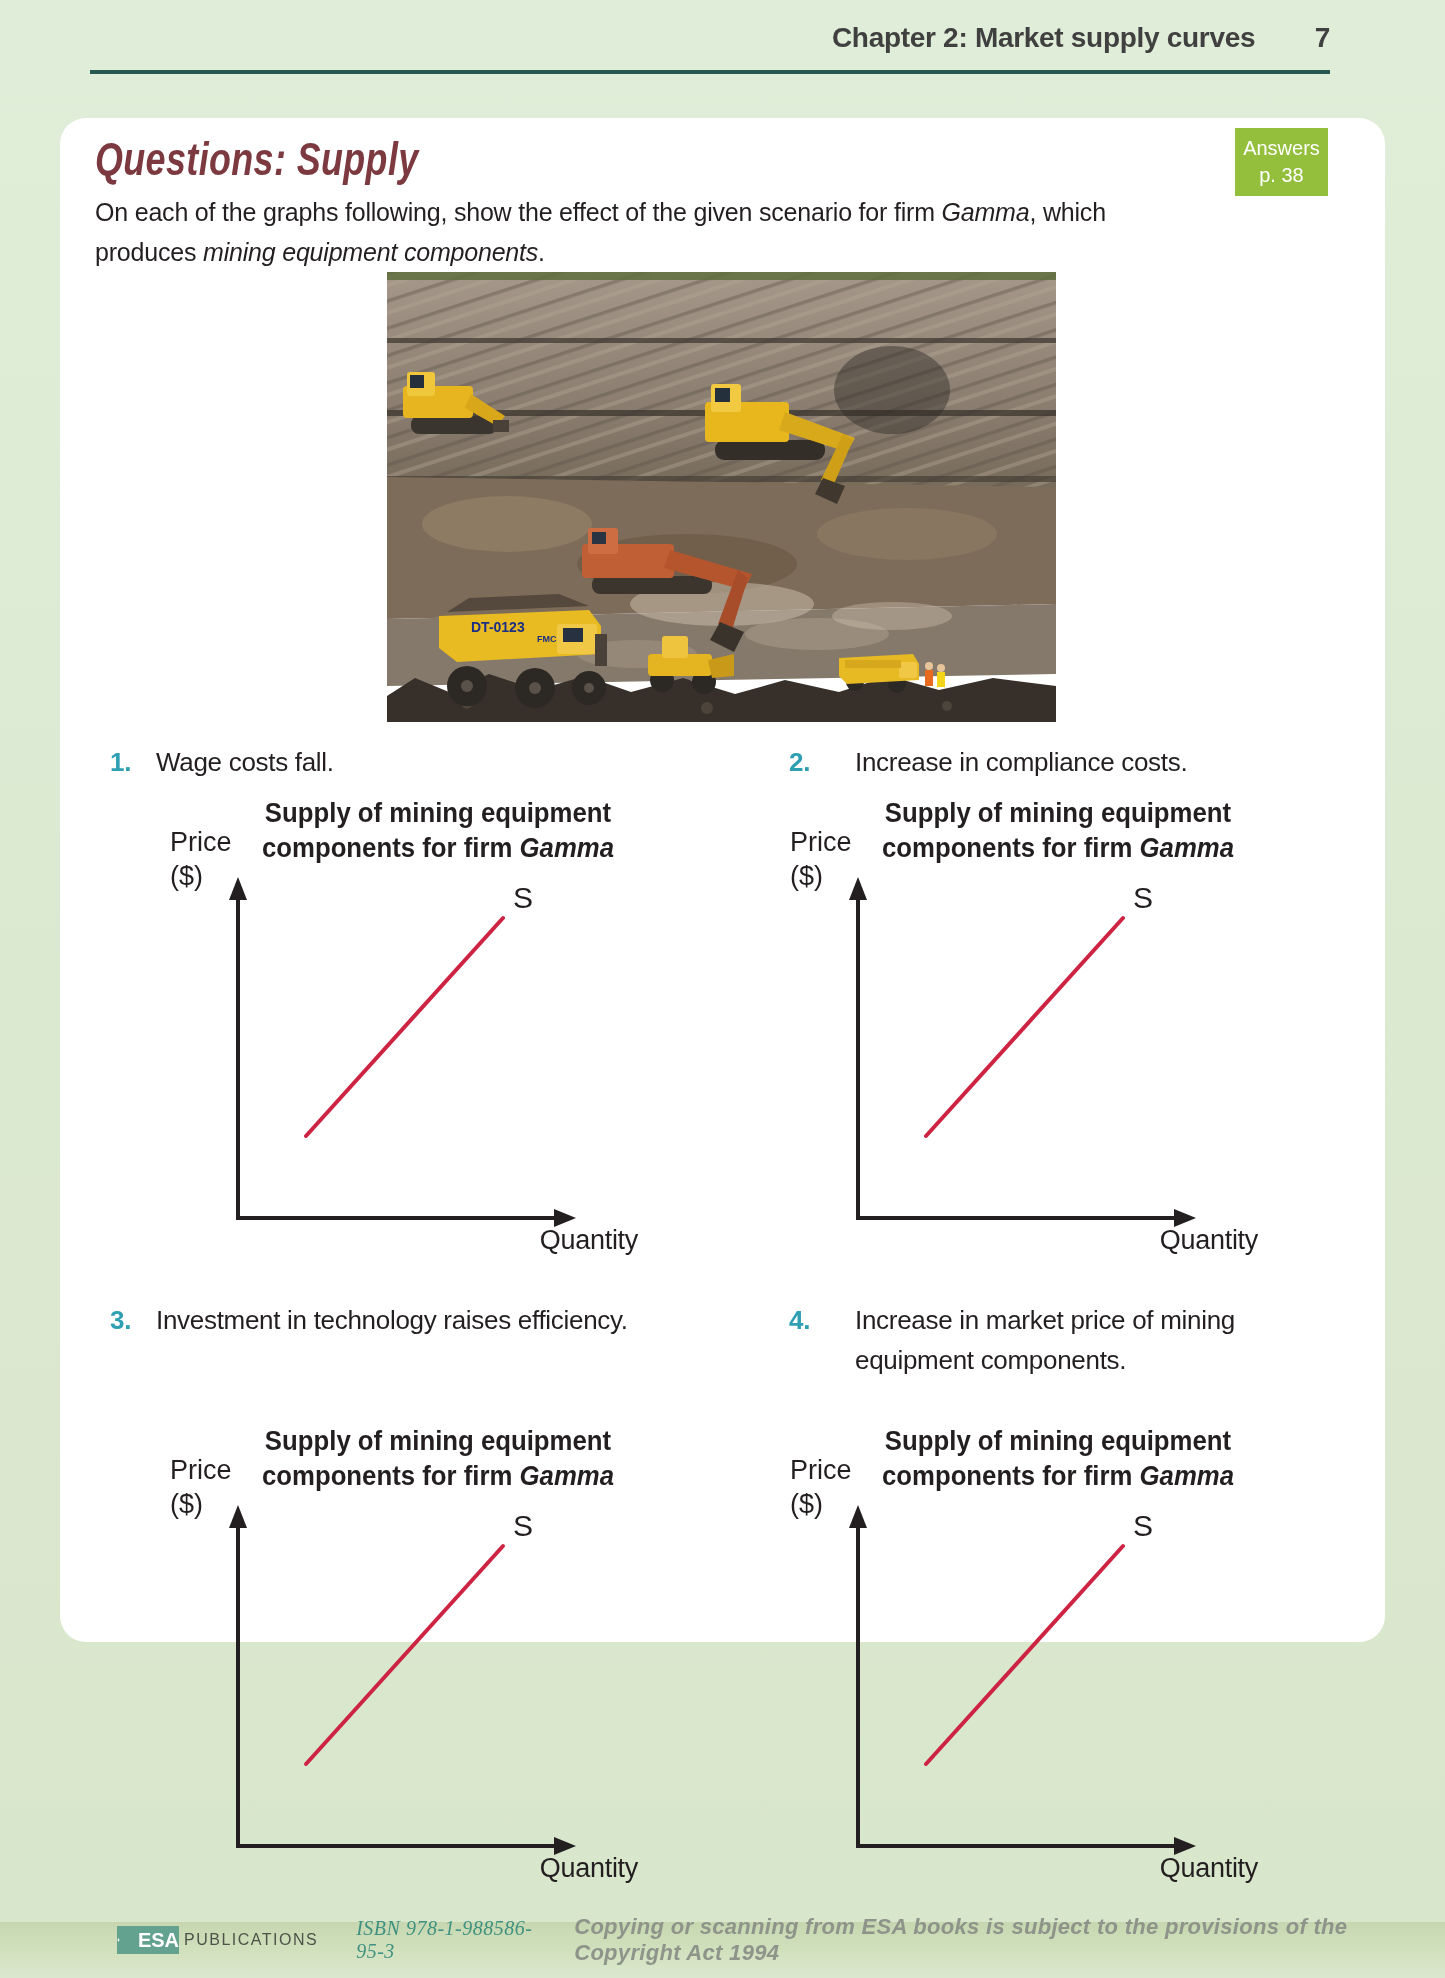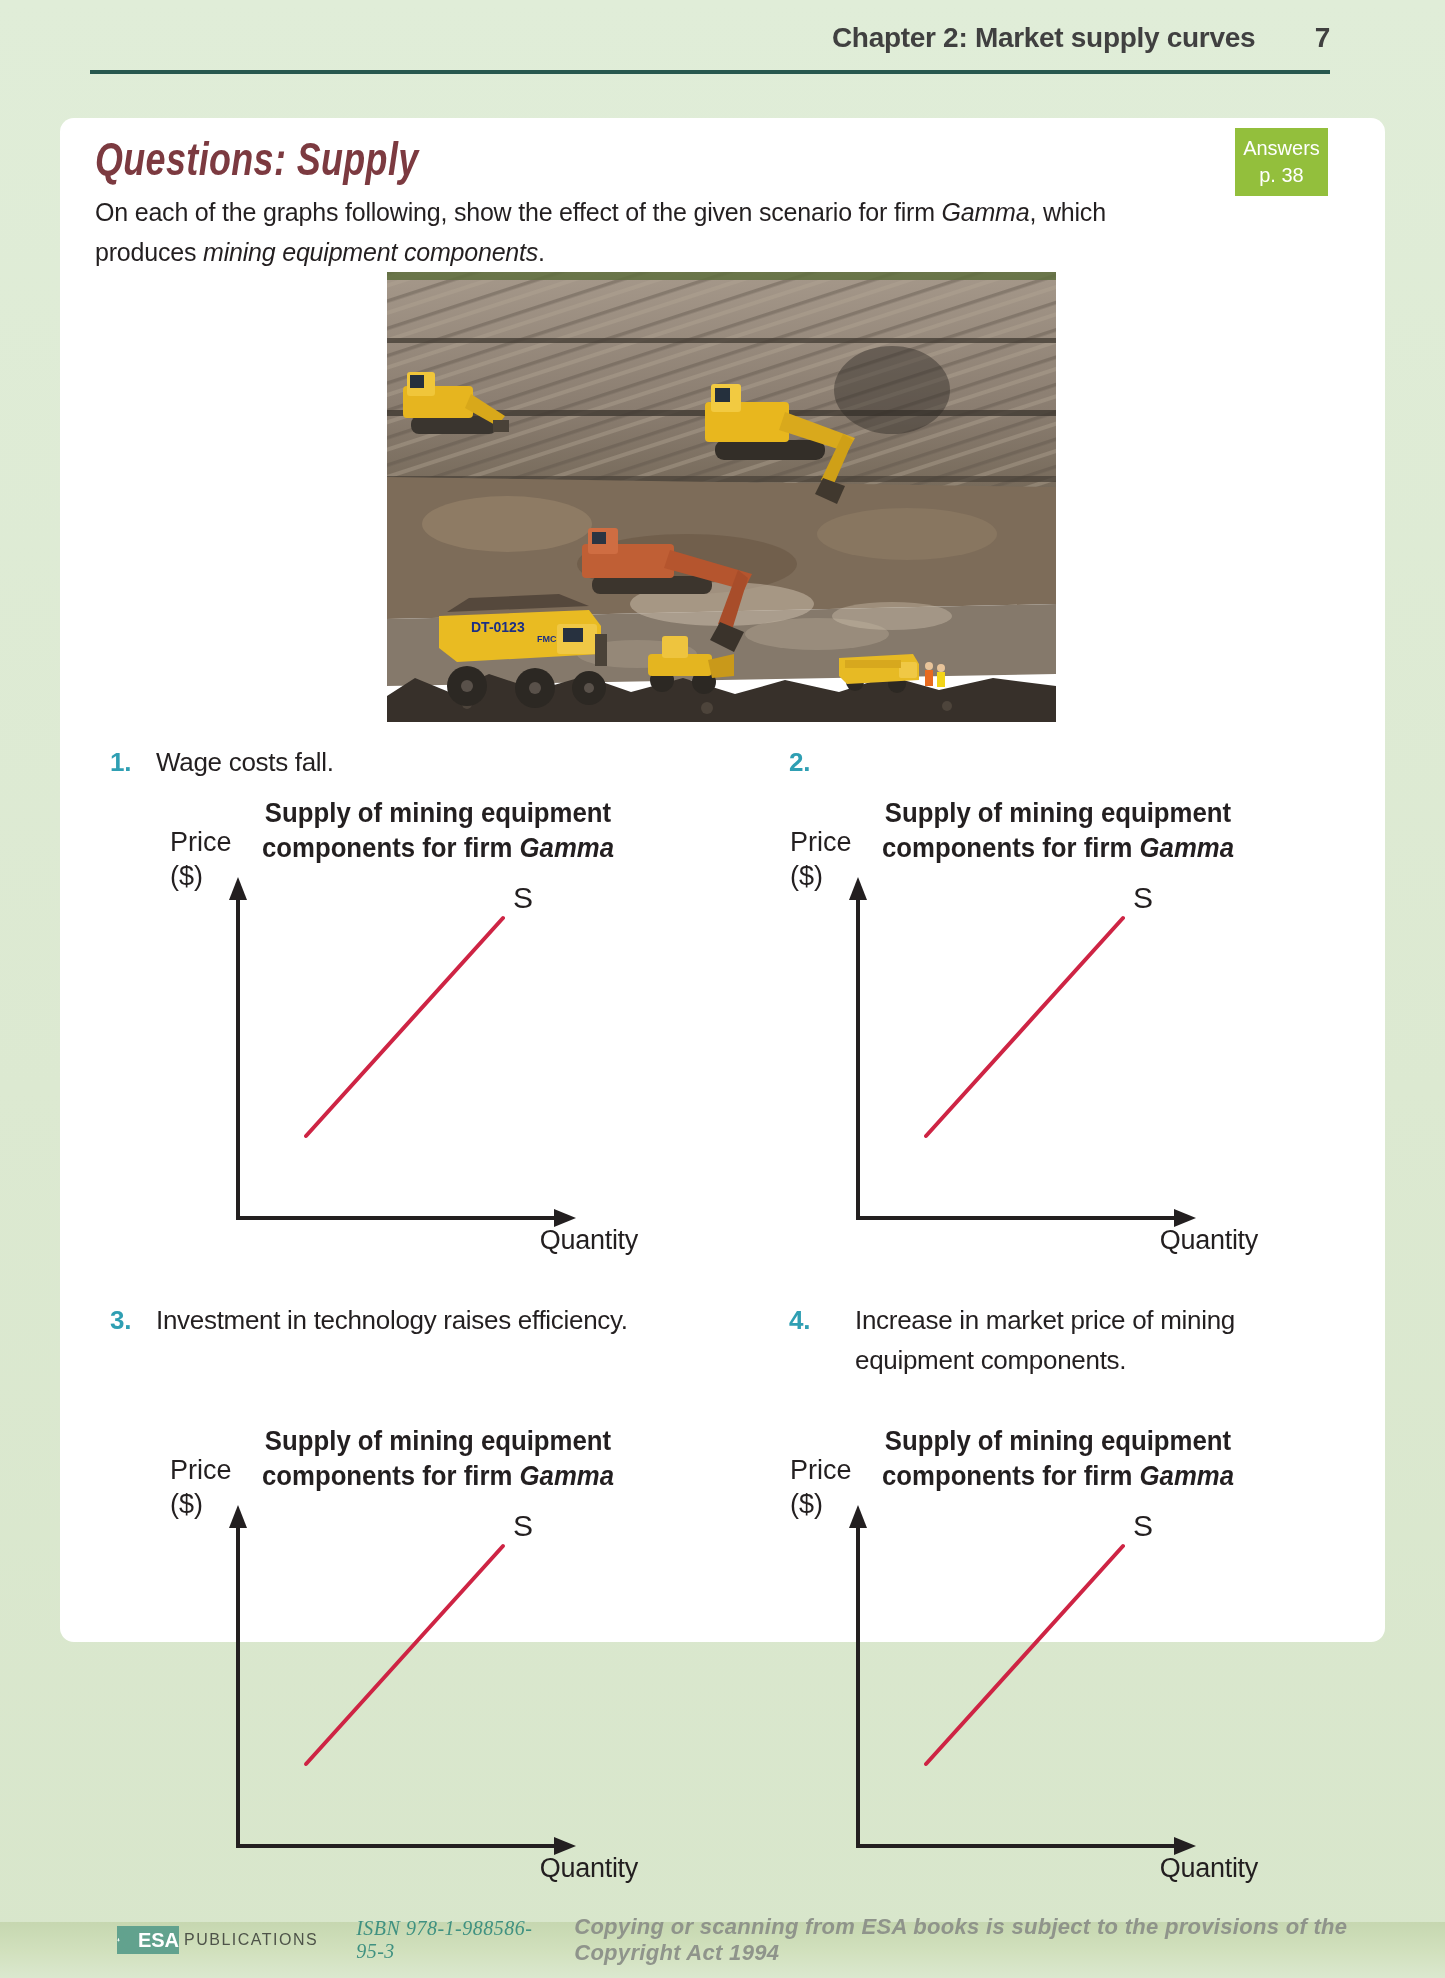--- a/index.html
+++ b/index.html
@@ -8,21 +8,21 @@
     font-family:"Liberation Sans",sans-serif;color:#231f20;
     background:linear-gradient(180deg,#e0edd8 0%,#dce9d1 55%,#d8e6cb 100%);
   }
   em{font-style:italic;}
   
   .chapter-header{position:absolute;top:22px;left:0;width:1330px;text-align:right;
     font-size:28px;font-weight:bold;color:#404040;letter-spacing:-0.3px;}
   .chapter-header .pgnum{display:inline-block;margin-left:52px;}
   .header-rule{position:absolute;left:90px;top:70px;width:1240px;height:4px;background:#28584f;}
   
-  .card{position:absolute;left:60px;top:118px;width:1325px;height:1524px;background:#ffffff;border-radius:14px;}
+  .card{position:absolute;left:60px;top:118px;width:1325px;height:1524px;background:#ffffff;border-radius:26px;}
   .qs-title{position:absolute;left:35px;top:14px;font-size:46px;font-weight:bold;font-style:italic;
     color:#7c3a40;transform:scaleX(.78);transform-origin:left top;white-space:nowrap;letter-spacing:.5px;}
   .badge{position:absolute;left:1175px;top:10px;width:93px;height:68px;background:#93bf3c;color:#ffffff;
     display:flex;flex-direction:column;justify-content:center;text-align:center;font-size:20px;line-height:27px;}
   .intro{position:absolute;left:35px;top:74px;width:1090px;font-size:25px;line-height:40px;letter-spacing:-0.2px;}
   
   .photo-wrap{position:absolute;left:327px;top:154px;width:669px;height:450px;}
   .photo-wrap svg{display:block;width:669px;height:450px;}
   
   .q-row{position:absolute;display:flex;font-size:26px;line-height:40px;letter-spacing:-0.3px;}
@@ -178,20 +178,21 @@
         </g>
       </svg>
     </div>
 
     <div class="q-row q1 qcol-l">
       <span class="q-num">1.</span>
       <span class="q-text nowrap">Wage costs fall.</span>
     </div>
     <div class="q-row q2 qcol-r">
       <span class="q-num">2.</span>
+      <span class="q-text nowrap">Increase in compliance costs.</span>
     </div>
     <div class="q-row q3 qcol-l">
       <span class="q-num">3.</span>
       <span class="q-text nowrap">Investment in technology raises efficiency.</span>
     </div>
     <div class="q-row q4 qcol-r">
       <span class="q-num">4.</span>
       <span class="q-text">Increase in market price of mining equipment components.</span>
     </div>
 

